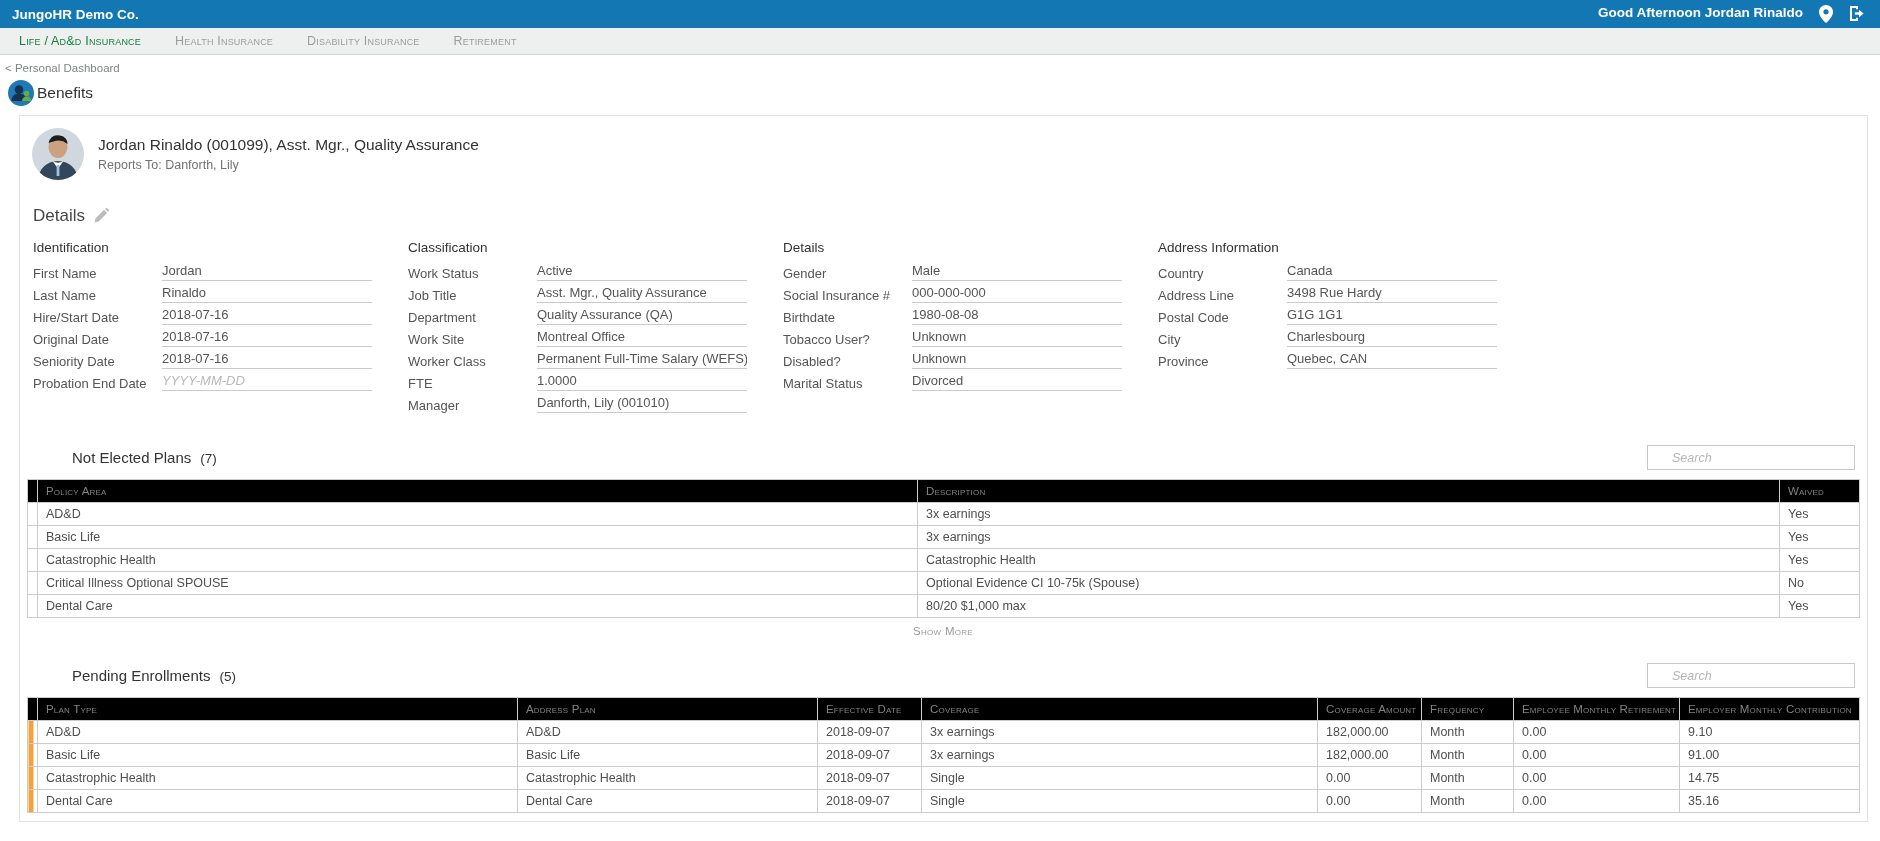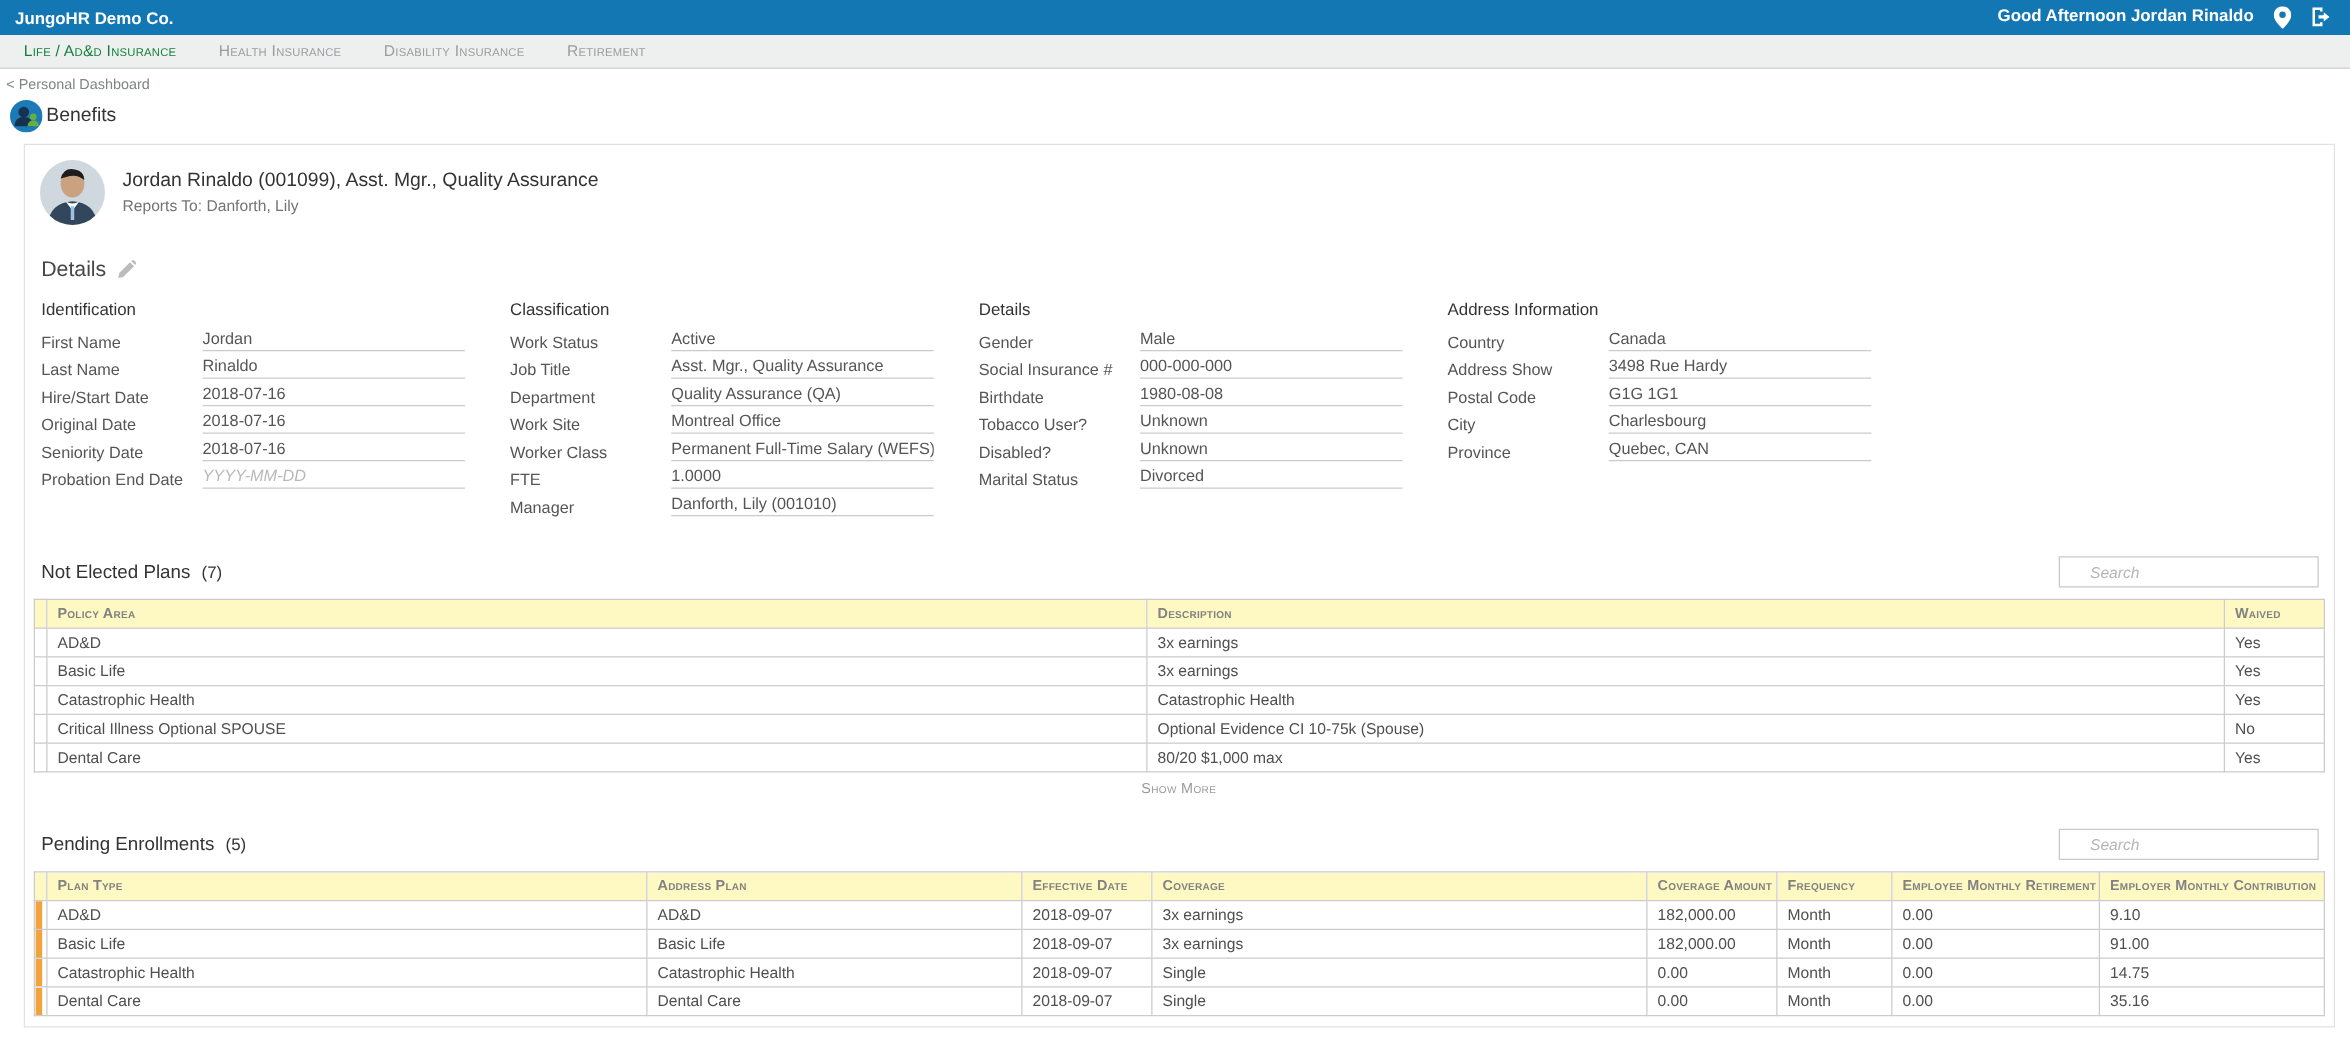--- a/index.html
+++ b/index.html
@@ -54,38 +54,38 @@
   .pcol-title { font-size:13.5px; color:#333; margin-bottom:4px; }
   .frow { display:flex; align-items:flex-end; height:22px; }
   .flabel { width:129px; flex:none; font-size:13px; color:#555; }
   .fvalue {
     flex:1; font-size:13px; color:#555; border-bottom:1px solid #cbcbcb;
     height:20px; line-height:19px; white-space:nowrap; overflow:hidden;
   }
   .fvalue.ph { color:#b8b8b8; font-style:italic; }
   
   .section { margin-top:32px; }
-  .section-head { display:flex; align-items:center; justify-content:space-between; padding:0 4px 0 6px; }
+  .section-head { display:flex; align-items:center; justify-content:space-between; padding:0 4px 0 6px;margin-left:39px; }
   .section-title { font-size:15px; color:#333; }
   .section-count { font-size:13.5px; color:#333; margin-left:9px; }
   .search-input {
     width:208px; height:25px; border:1px solid #c9c9c9; background:#fff;
     font-family:"Liberation Sans", sans-serif; font-size:12.5px; color:#555;
     padding:2px 24px; outline:none;
   }
   .search-input::placeholder { color:#b5b5b5; font-style:italic; }
   table.grid {
     border-collapse:collapse; table-layout:fixed; margin-top:9px;
     width:1832px; background:#fff;
   }
   table.grid th, table.grid td {
     border:1px solid #ccc; padding:3px 8px; overflow:hidden; white-space:nowrap;
   }
   table.grid th {
-    background:#fef9c3; font-weight:700; font-size:11.5px; color:#828282;
+    background:#000000; font-weight:400; font-size:11.5px; color:#828282;
     font-variant:small-caps; letter-spacing:.2px; text-align:left; height:23px;
   }
   table.grid td { font-size:12.5px; color:#4f4f4f; height:23px; }
   table.grid .spacer { padding:0; }
   table.grid td.spacer.ind { background:linear-gradient(to right,#f2a33c 0,#f2a33c 5px,#fff 5px); }
   .show-more {
     margin-top:7px; text-align:center; font-size:11.5px; color:#9a9a9a;
     font-variant:small-caps; letter-spacing:.3px; cursor:pointer;
   }
   .pending-section { margin-top:26px; }
@@ -253,21 +253,21 @@
           <div class="fvalue">Divorced</div>
         </div>
       </div>
       <div class="pcol">
         <div class="pcol-title">Address Information</div>
         <div class="frow">
           <div class="flabel">Country</div>
           <div class="fvalue">Canada</div>
         </div>
         <div class="frow">
-          <div class="flabel">Address Show</div>
+          <div class="flabel">Address Line</div>
           <div class="fvalue">3498 Rue Hardy</div>
         </div>
         <div class="frow">
           <div class="flabel">Postal Code</div>
           <div class="fvalue">G1G 1G1</div>
         </div>
         <div class="frow">
           <div class="flabel">City</div>
           <div class="fvalue">Charlesbourg</div>
         </div>

